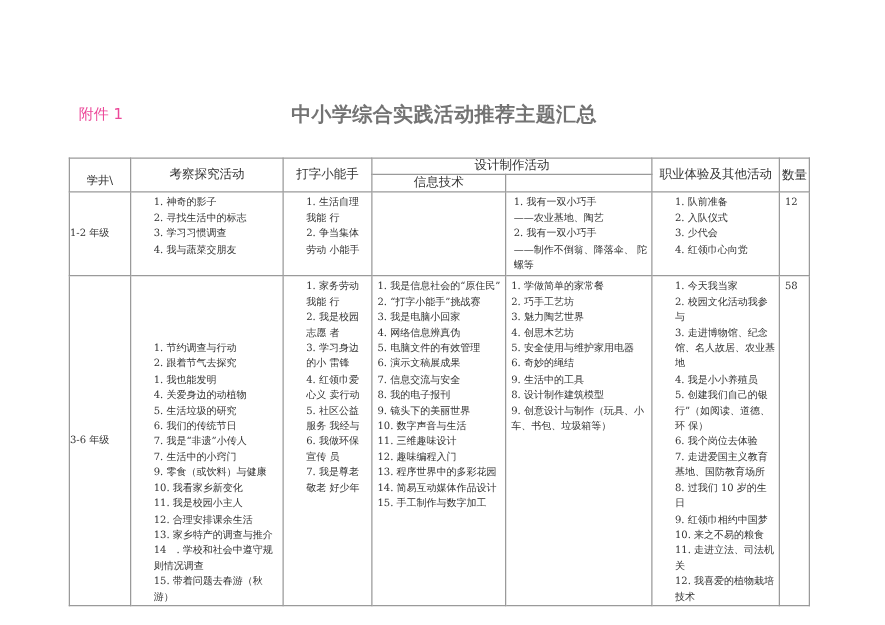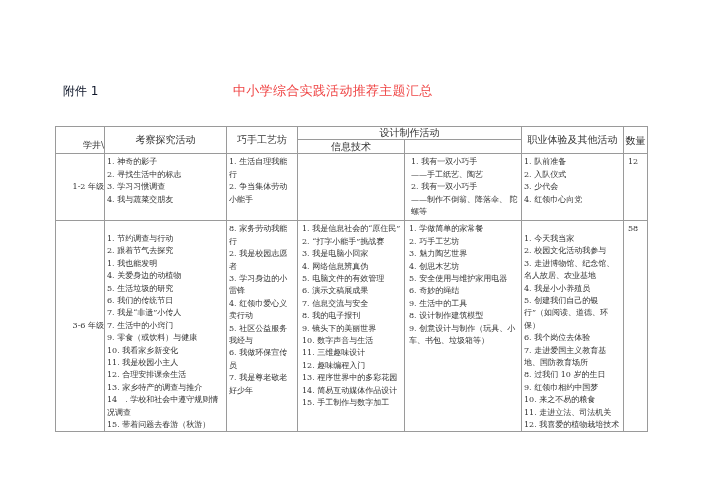--- a/index.html
+++ b/index.html
@@ -1,25 +1,25 @@
 <!DOCTYPE html>
 <html><head>
 <meta charset="utf-8">
 <style>
   html, body { margin:0; padding:0; background:#ffffff; }
   body { width:708px; height:500px; position:relative; overflow:hidden;
          font-family:"DejaVu Serif", serif; color:#2a2a2a; }
-  .attach { position:absolute; left:63px; top:83px; font-family:"DejaVu Sans", sans-serif; font-size:12px; color:#0f172a; }
-  .title { position:absolute; left:233px; top:82px; font-size:13px; color:#ef4444; letter-spacing:0.3px; }
+  .attach { position:absolute; left:63px; top:83px; font-family:"DejaVu Sans", sans-serif; font-size:12px; color:#ec4899; }
+  .title { position:absolute; left:233px; top:82px; font-size:16px; color:#737373; letter-spacing:0.3px;font-weight:bold; }
   table { position:absolute; left:55px; top:126px; border-collapse:collapse; table-layout:fixed; }
   td { border:1px solid #9a9a9a; padding:0; vertical-align:top; font-size:8px; line-height:12.4px; color:#333; }
   .hdr { font-size:10px; text-align:center; vertical-align:middle; color:#333; }
-  .list { padding:2px 2px 0 2px;margin-left:47px; }
+  .list { padding:2px 2px 0 18px;margin-left:47px; }
   .list div { white-space:normal; }
-  .grade { text-align:right; vertical-align:middle; font-size:8px; }
+  .grade { text-align:left; vertical-align:middle; font-size:8px; }
   .num { padding:2px 4px; font-size:8px; }
   .corner { vertical-align:bottom; font-size:9px; padding-bottom:2px; }
 </style>
 </head>
 <body>
 
 <div class="attach">附件 1</div>
 <div class="title">中小学综合实践活动推荐主题汇总</div>
 
 <table>
@@ -27,23 +27,23 @@
     <col style="width:49px">
       <col style="width:122px">
       <col style="width:71px">
     <col style="width:107px">
       <col style="width:117px">
       <col style="width:102px">
       <col style="width:24px">
   </colgroup>
   <tbody>
       <tr style="height:13px">
-    <td rowspan="2" class="hdr corner" style="text-align:right">学井\</td>
+    <td rowspan="2" class="hdr corner" style="text-align:center">学井\</td>
     <td rowspan="2" class="hdr">考察探究活动</td>
-    <td rowspan="2" class="hdr">巧手工艺坊</td>
+    <td rowspan="2" class="hdr">打字小能手</td>
     <td colspan="2" class="hdr">设计制作活动</td>
     <td rowspan="2" class="hdr">职业体验及其他活动</td>
     <td rowspan="2" class="hdr" style="line-height:13px">数量</td>
   </tr>
   <tr style="height:14px">
     <td class="hdr">信息技术</td>
     <td class="hdr"></td>
   </tr>
   <tr style="height:67px">
     <td class="grade">1-2 年级</td>
@@ -53,21 +53,21 @@
       <div>3. 学习习惯调查</div>
       <div>4. 我与蔬菜交朋友</div>
     </td>
     <td class="list">
       <div>1. 生活自理我能 行</div>
       <div>2. 争当集体劳动 小能手</div>
     </td>
     <td class="list"></td>
     <td class="list" style="padding-left:6px">
       <div>1. 我有一双小巧手</div>
-      <div>——手工纸艺、陶艺</div>
+      <div>——农业基地、陶艺</div>
       <div>2. 我有一双小巧手</div>
       <div>——制作不倒翁、降落伞、 陀螺等</div>
     </td>
     <td class="list">
       <div>1. 队前准备</div>
       <div>2. 入队仪式</div>
       <div>3. 少代会</div>
       <div>4. 红领巾心向党</div>
     </td>
     <td class="num">12</td>
@@ -85,21 +85,21 @@
       <div>7. 生活中的小窍门</div>
       <div>9. 零食（或饮料）与健康</div>
       <div>10. 我看家乡新变化</div>
       <div>11. 我是校园小主人</div>
       <div>12. 合理安排课余生活</div>
       <div>13. 家乡特产的调查与推介</div>
       <div>14　. 学校和社会中遵守规则情况调查</div>
       <div>15. 带着问题去春游（秋游）</div>
     </td>
     <td class="list">
-      <div>8. 家务劳动我能 行</div>
+      <div>1. 家务劳动我能 行</div>
       <div>2. 我是校园志愿 者</div>
       <div>3. 学习身边的小 雷锋</div>
       <div>4. 红领巾爱心义 卖行动</div>
       <div>5. 社区公益服务 我经与</div>
       <div>6. 我做环保宣传 员</div>
       <div>7. 我是尊老敬老 好少年</div>
     </td>
     <td class="list" style="padding-left:4px">
       <div>1. 我是信息社会的“原住民”</div>
       <div>2. “打字小能手”挑战赛</div>

